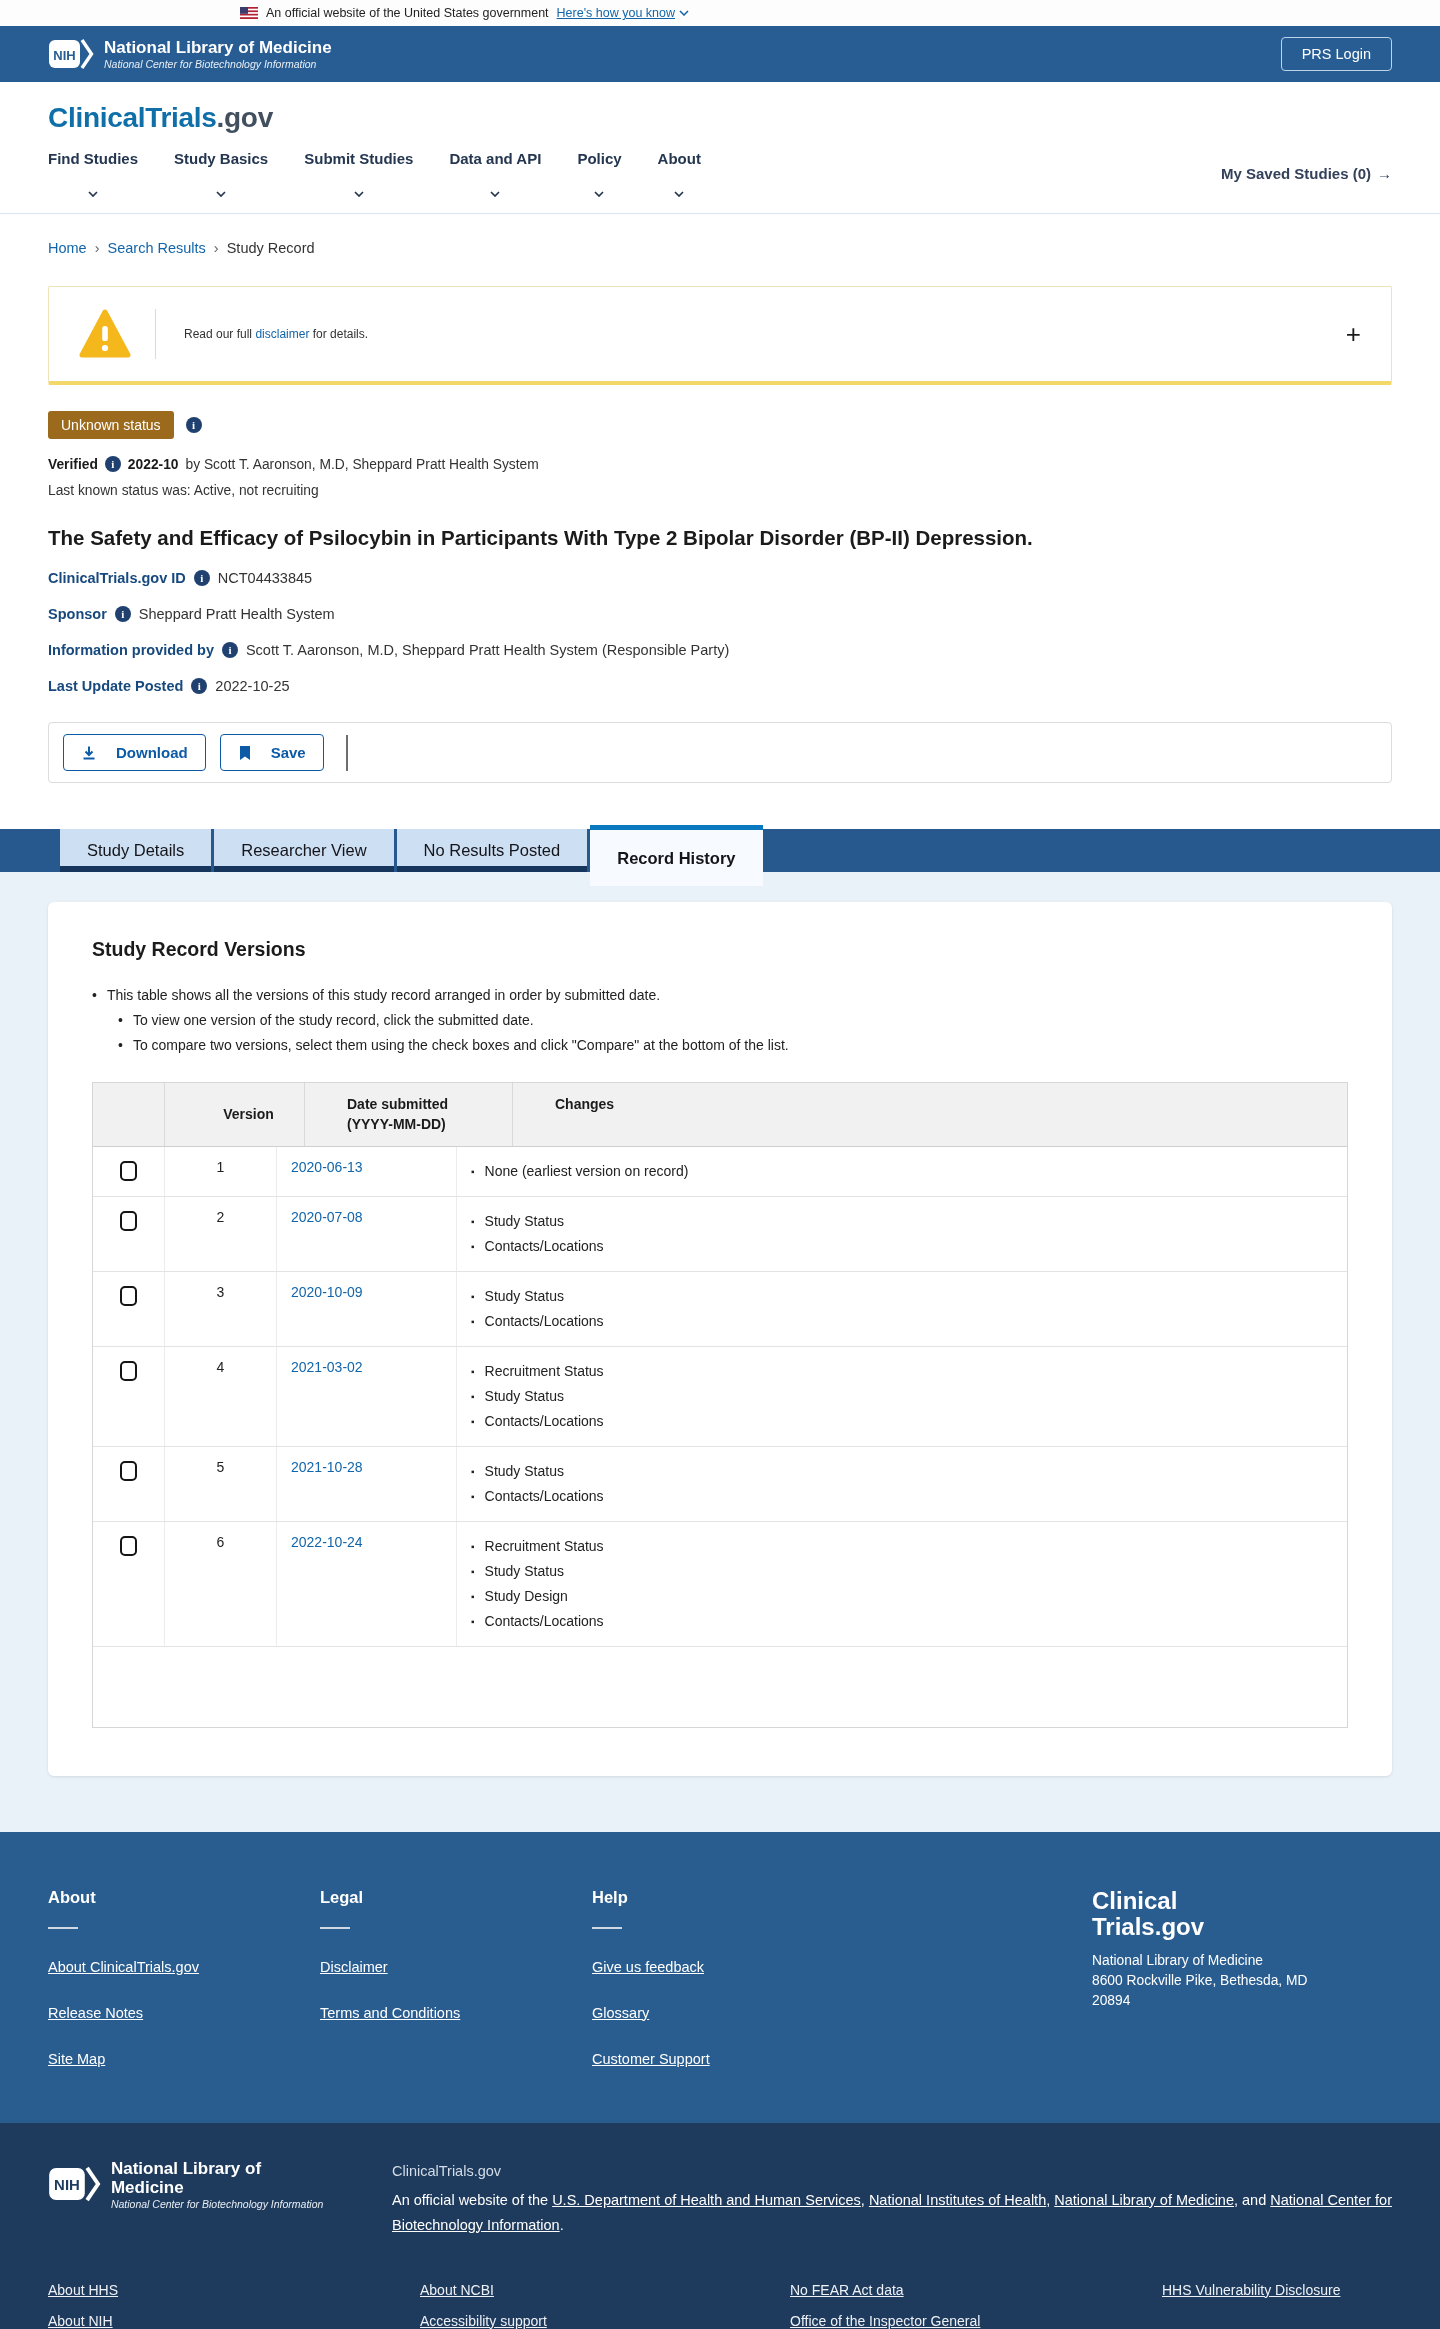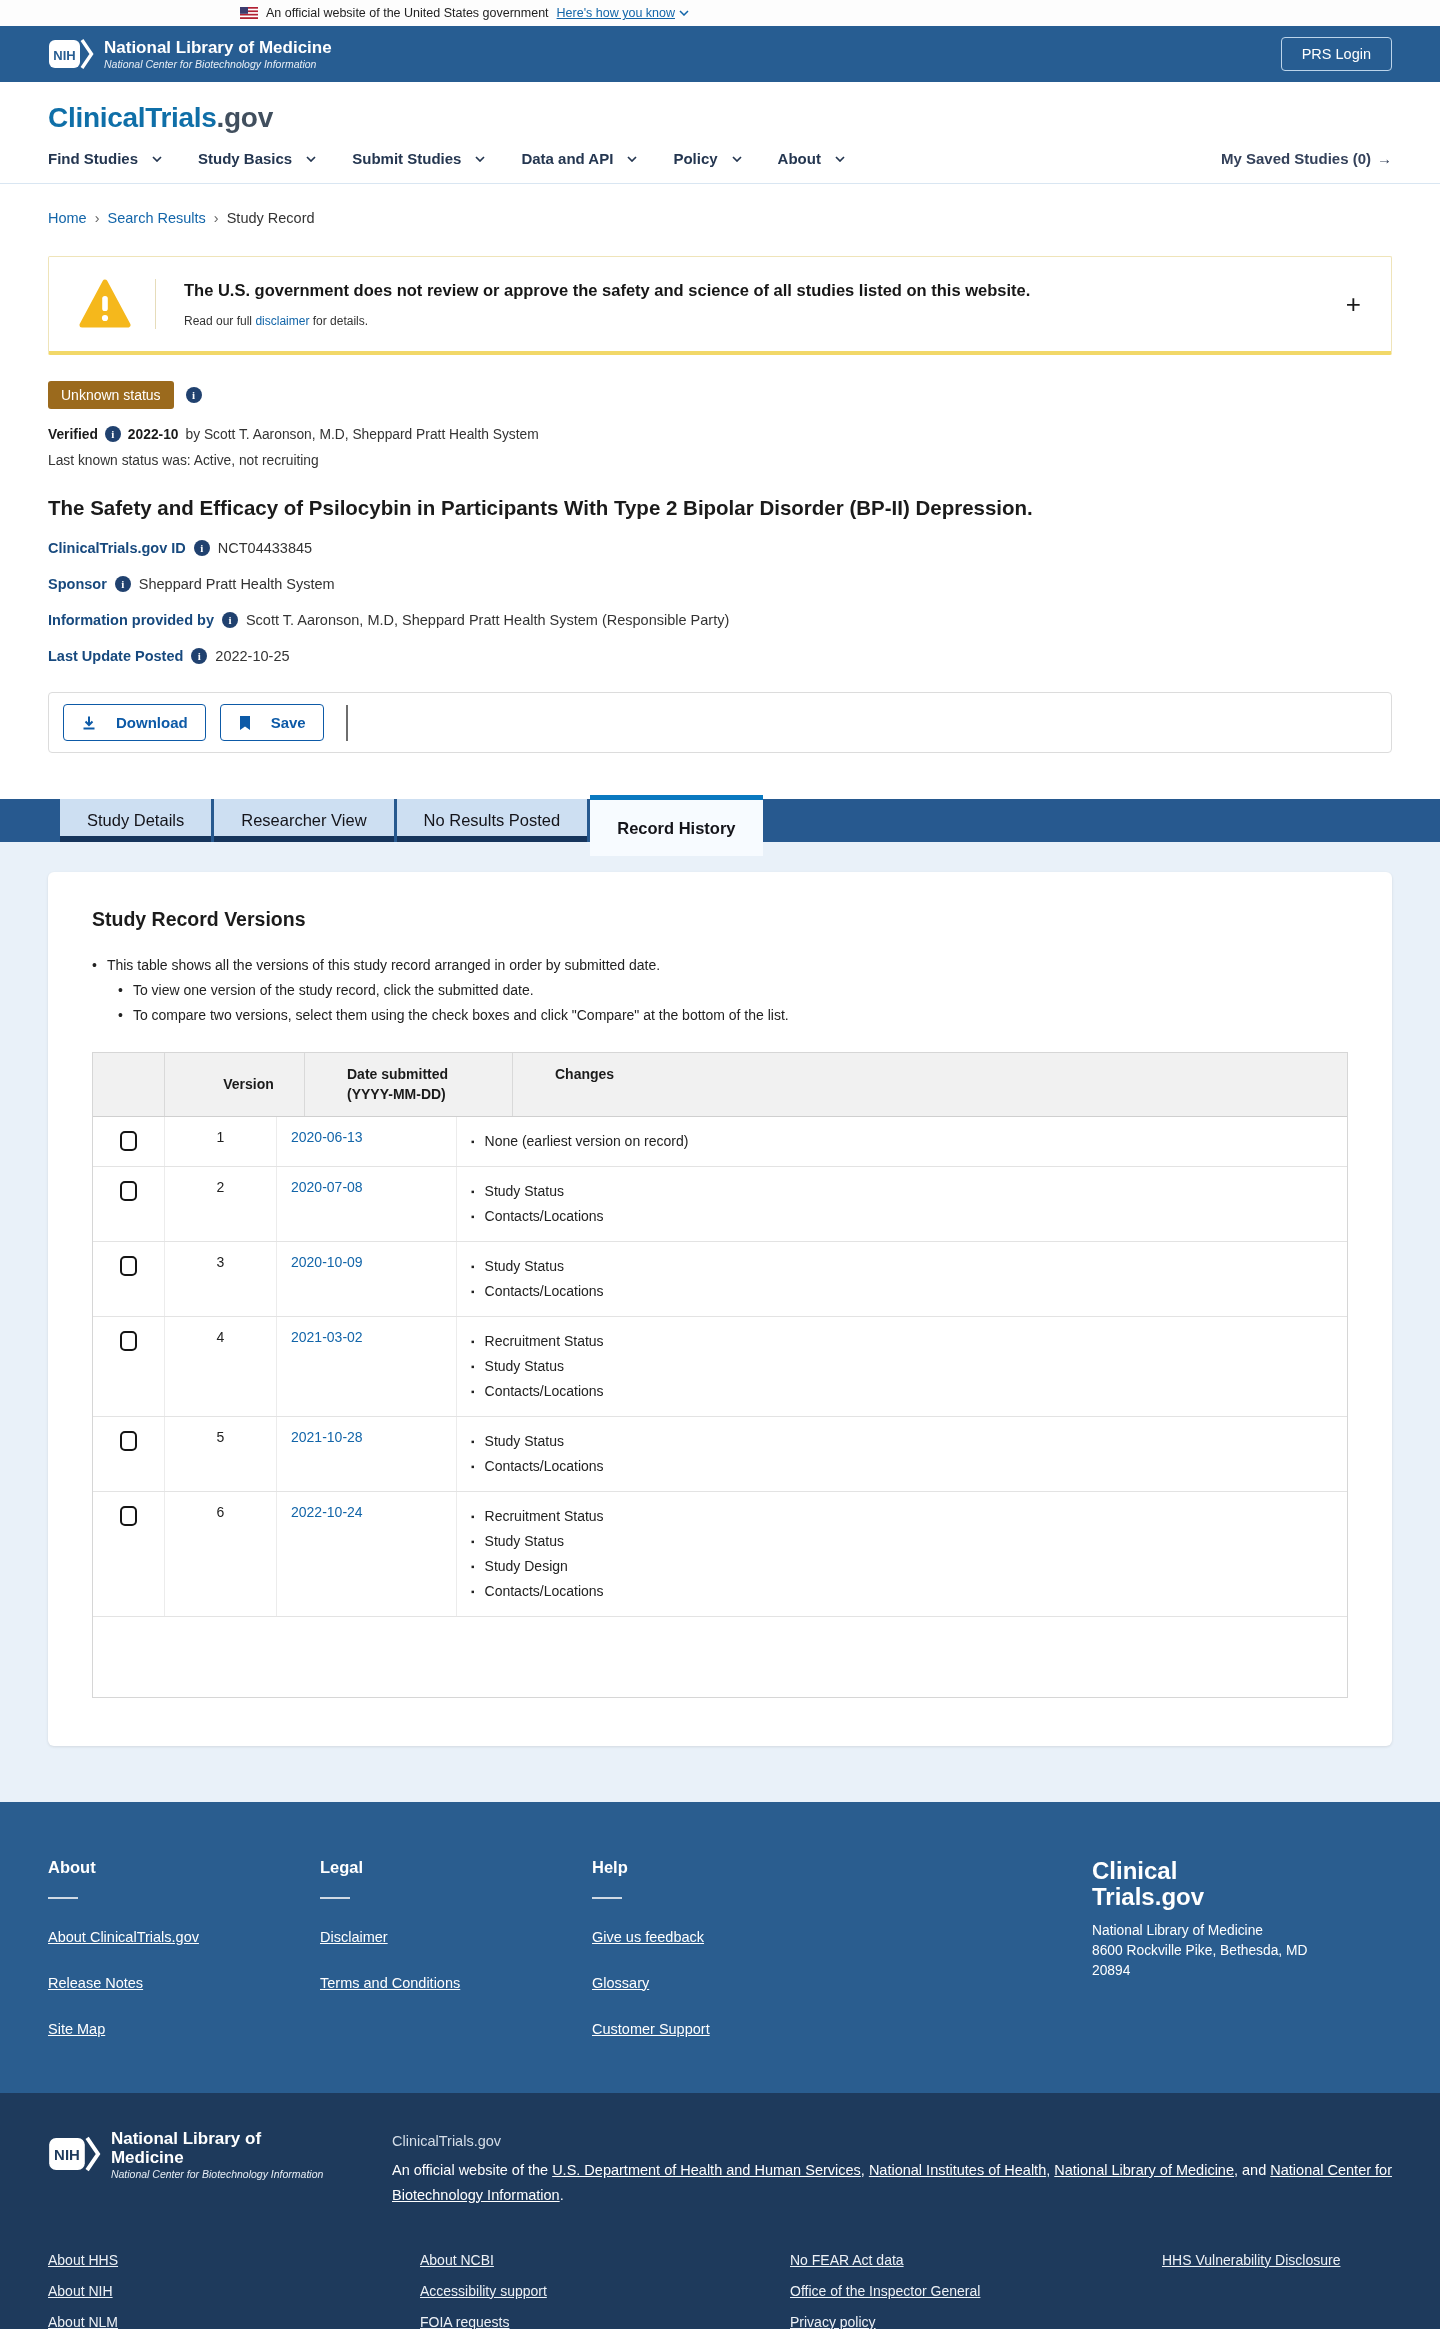--- a/index.html
+++ b/index.html
@@ -24,22 +24,22 @@
   .nih-text .t2 { color:#e8eef5; font-style:italic; font-size:10.5px; }
   .prs-btn { margin-left:auto; background:transparent; color:#fff; border:1px solid #bcd4ea;
     border-radius:4px; padding:8px 20px; font-size:14.5px; cursor:pointer; font-family:inherit; }
 
   
   .site-logo-row { padding:20px 48px 4px; }
   .site-logo { font-size:28px; font-weight:bold; letter-spacing:-0.3px; }
   .site-logo .p1 { color:#0f6fa8; }
   .site-logo .p2 { color:#414f5e; }
   .nav-row { display:flex; align-items:center; padding:12px 48px 16px; border-bottom:1px solid #d9e6f2; }
-  .nav-item { display:inline-flex; align-items:center; gap:14px; margin-right:36px;
-    font-weight:bold; font-size:15px; color:#243650; cursor:pointer; }
+  .nav-item { display:inline-flex; align-items:center; gap:24px; margin-right:36px;
+    font-weight:bold; font-size:15px; color:#243650; cursor:pointer;flex-direction:column; }
   .saved-studies { margin-left:auto; font-weight:bold; font-size:15px; color:#34415a;
     display:inline-flex; gap:6px; align-items:center; cursor:pointer; }
 
   
   .breadcrumb { padding:26px 48px 6px; font-size:14.5px; color:#444; display:flex; gap:8px; align-items:center;}
   .breadcrumb a { cursor:pointer; }
   .crumb-sep { color:#666; }
 
   
   .warning-box { margin:24px 48px 0; background:#fff; border:1px solid #efe4b9;
@@ -222,21 +222,20 @@
 </div>
 
 <div class="warning-box">
   <svg width="52" height="50" viewBox="0 0 52 50">
     <path d="M26 3 L49 46 L3 46 Z" fill="#f5b81c" stroke="#f5b81c" stroke-width="5" stroke-linejoin="round"></path>
     <rect x="23.2" y="17" width="5.6" height="15" rx="2.6" fill="#fff"></rect>
     <circle cx="26" cy="39" r="3.1" fill="#fff"></circle>
   </svg>
   <div class="warning-divider"></div>
   <div class="warning-text">
-    <div class="w-head">The U.S. government does not review or approve the safety and science of all studies listed on this website.</div>
     <div class="w-body"><span>Read our full </span><a>disclaimer</a><span> for details.</span></div>
   </div>
   <button class="expand-btn">+</button>
 </div>
 
 <div class="container">
   <div class="status-row">
     <span class="status-badge">Unknown status</span>
     <span class="info-icon">i</span>
   </div>

